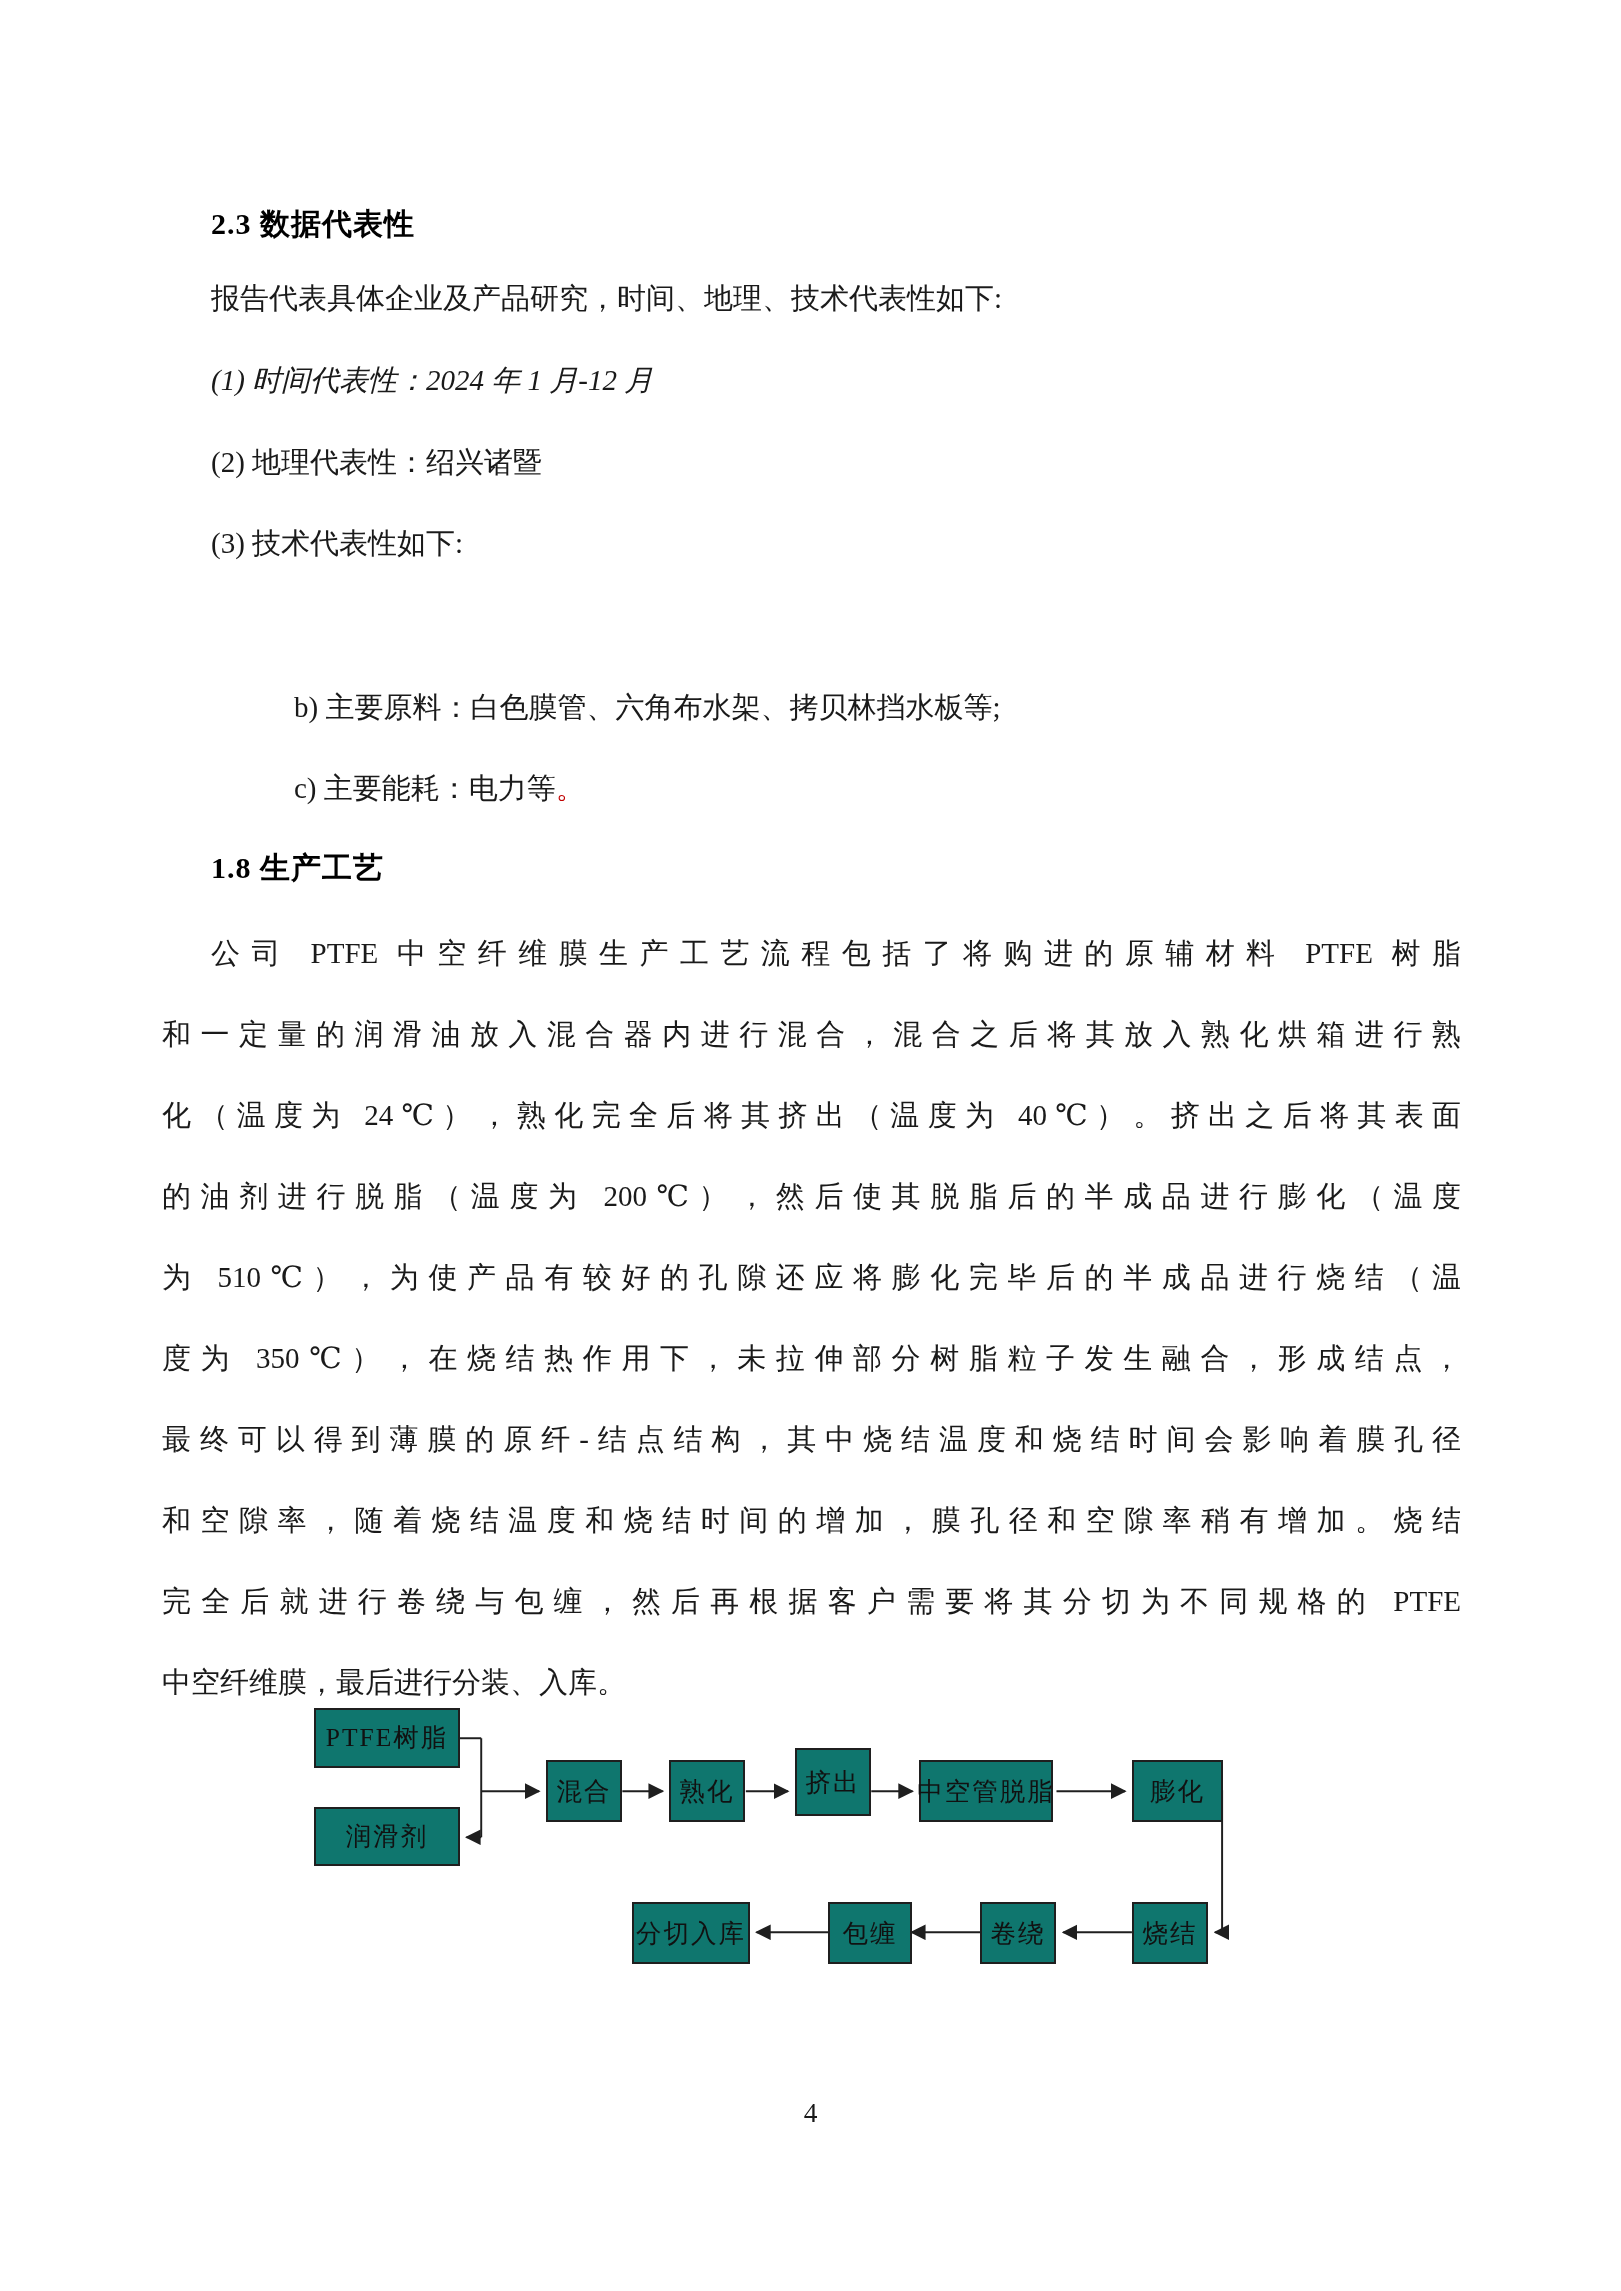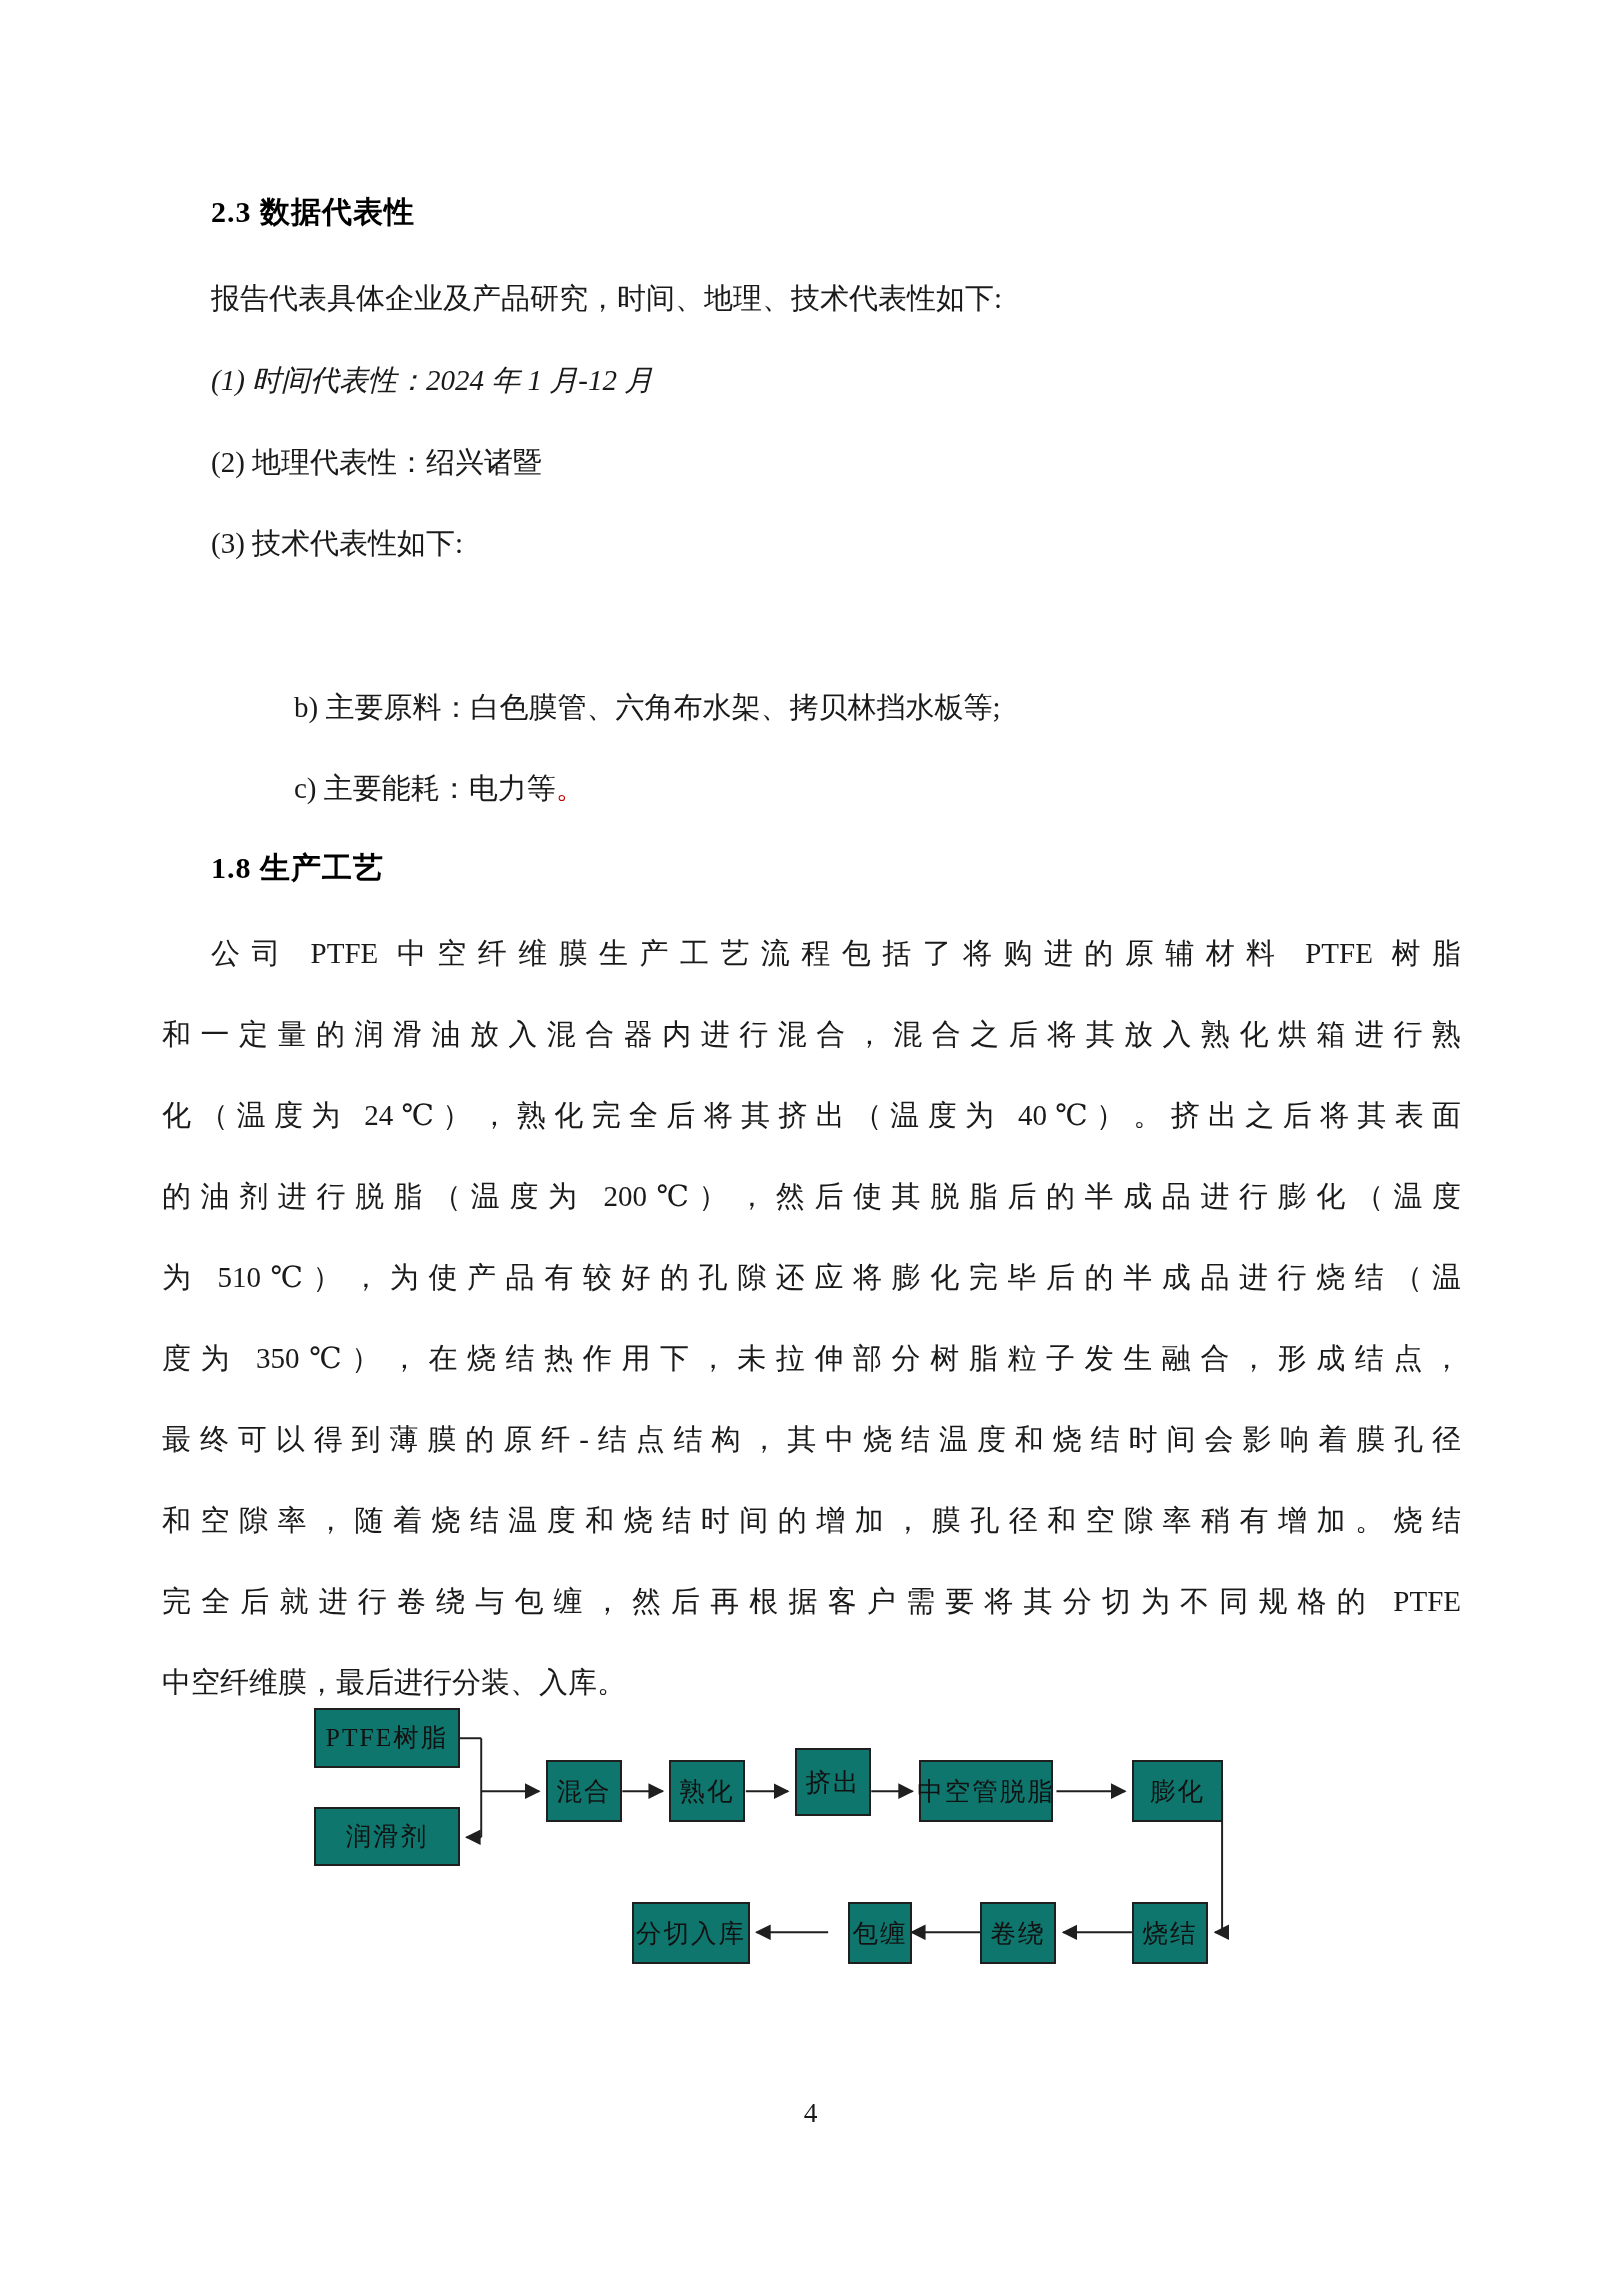--- a/index.html
+++ b/index.html
@@ -32,31 +32,31 @@
   }
   .b-ptfe {left:314px;top:6.9px;  width:146px;height:60px;}
   .b-lube {left:314px;top:106px;width:146px;height:59px;}
   .b-mix  {left:546px;top:59px; width:76px; height:62px;}
   .b-cure {left:669px;top:59px; width:76px; height:62px;}
   .b-extr {left:795px;top:47px; width:76px; height:68px;}
   .b-degr {left:919px;top:59px; width:134px;height:62px;}
   .b-expa {left:1132px;top:59px;width:91px; height:62px;}
   .b-sint {left:1132px;top:201px;width:76px;height:62px;}
   .b-wind {left:980px;top:201px;width:76px;height:62px;}
-  .b-wrap {left:848px;top:201px;width:64px; height:62px;}
+  .b-wrap {left:828px;top:201px;width:84px; height:62px;}
   .b-slit {left:632px;top:201px;width:118px;height:62px;}
   .arrows{position:absolute;left:0;top:0;}
   .pagenum{position:absolute;left:0;top:2098px;width:100%;text-align:center;font-size:27.4px;color:#1a1a1a;}
 </style>
 </head>
 <body>
 
 <div class="page">
 
-  <div class="tline heading" style="left:211px;top:192px;">2.3 数据代表性</div>
+  <div class="tline heading" style="left:211px;top:204px;">2.3 数据代表性</div>
 
   <div class="tline" style="left:211px;top:279px;">报告代表具体企业及产品研究，时间、地理、技术代表性如下:</div>
 
   <div class="tline" style="left:211px;top:361px;font-style:italic;">(1) 时间代表性：2024 年 1 月-12 月</div>
   <div class="tline" style="left:211px;top:443px;">(2) 地理代表性：绍兴诸暨</div>
   <div class="tline" style="left:211px;top:524px;">(3) 技术代表性如下:</div>
 
   <div class="tline" style="left:294px;top:688px;">b) 主要原料：白色膜管、六角布水架、拷贝林挡水板等;</div>
   <div class="tline" style="left:294px;top:769px;">
     <span>c) 主要能耗：电力等</span><span class="red">。</span>

